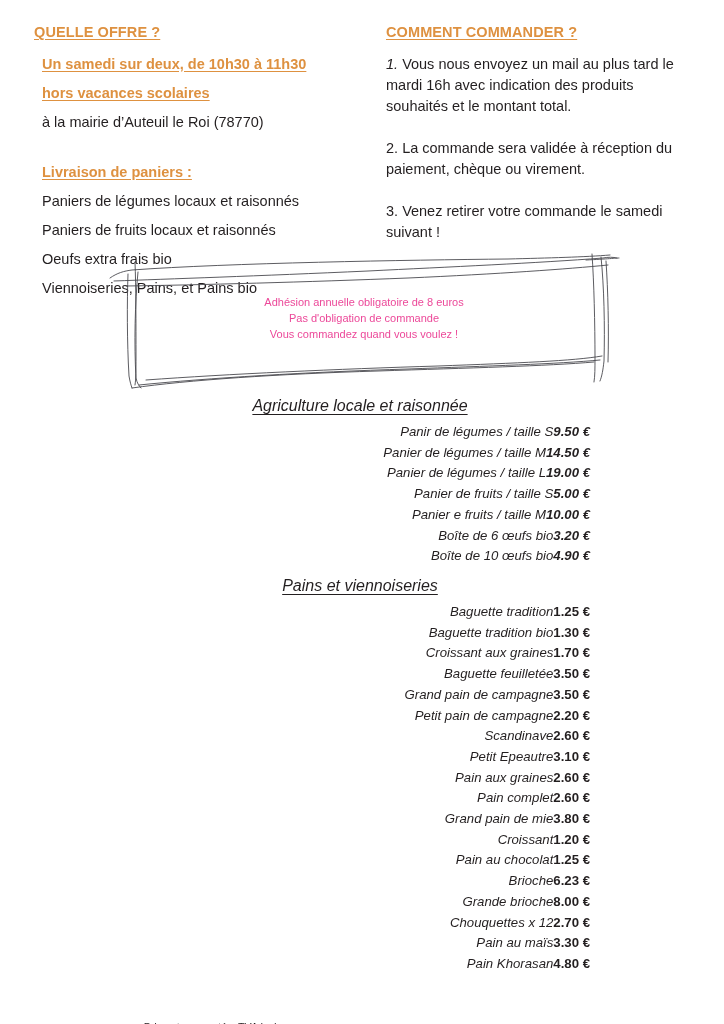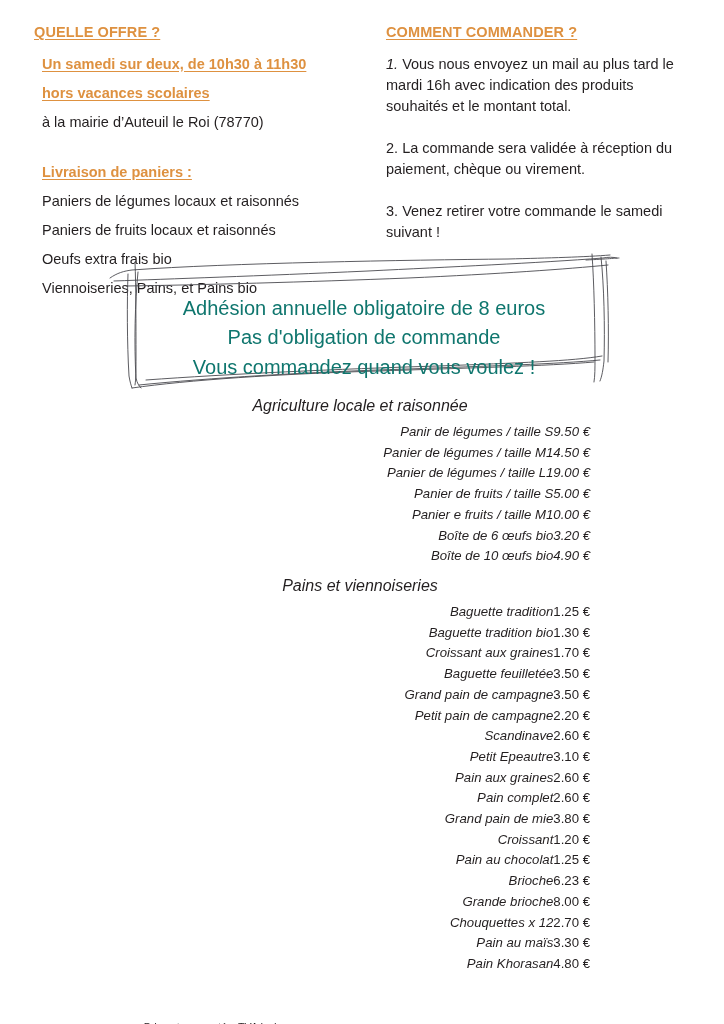--- a/index.html
+++ b/index.html
@@ -46,39 +46,40 @@
   .gap-s { height:13px; }
   .gap-m { height:20px; }
   .step { font-size:14.5px; line-height:1.48; margin:0; }
   .step .num { font-style:italic; }
 
   
   .sketchbox { position:absolute; left:108px; top:252px; width:512px; height:140px; }
   .sketchbox svg { display:block; width:512px; height:140px; }
   .sketchbox-text {
     position:absolute; left:0; top:42px; width:512px;
-    text-align:center; font-size:20px; line-height:1.47; color:#0f766e;
+    text-align:center; font-size:11px; line-height:1.47; color:#ec4899;
   }
 
   
   .section { position:absolute; left:0; width:724px; }
   .section-title {
     text-align:center;
     font-style:italic;
     font-size:16px;
+    text-decoration:underline;
     text-underline-offset:2.5px;
     color:#231f20;
     margin:0 0 7px 0;
     padding-right:4px;
   }
   .rows { margin:0 auto; width:456px; }
   .row { display:flex; justify-content:flex-end; align-items:baseline;
          font-size:13.2px; line-height:20.7px; font-style:italic; }
   .row .name { white-space:nowrap; }
-  .row .price { white-space:nowrap; text-align:right; }
+  .row .price { white-space:nowrap; text-align:right;font-weight:bold; }
   .rows-upright .row .price { font-style:normal; }
 
   .footnote {
     position:absolute; left:143px; top:977px;
     font-size:10.6px; font-style:italic; color:#231f20;margin-top:44px;
   }
 </style>
 </head>
 <body>
 

